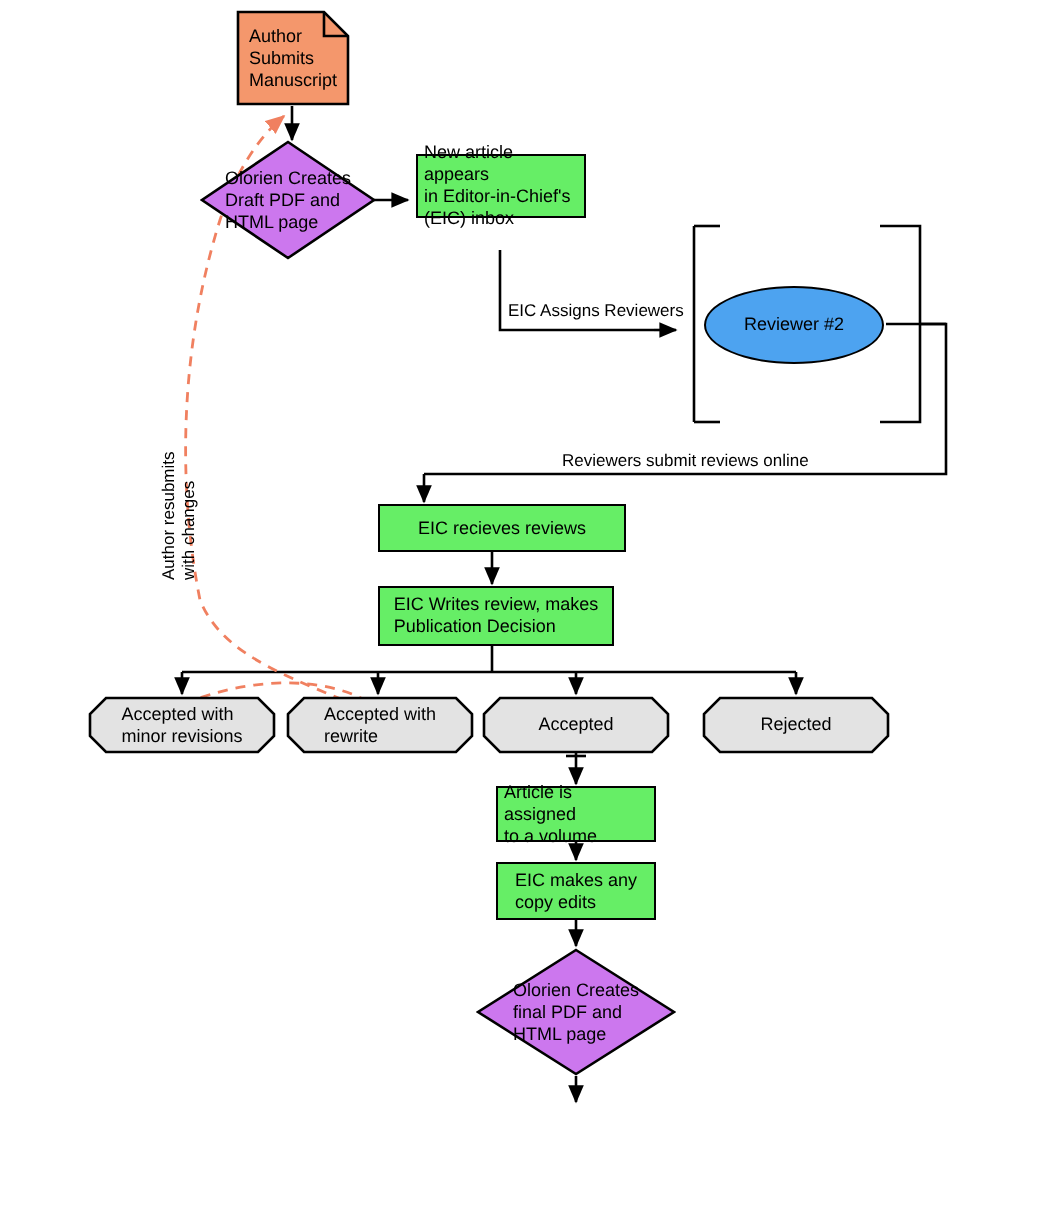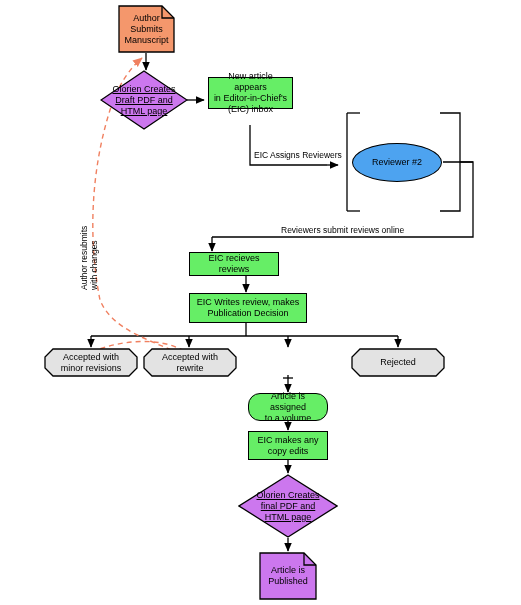--- a/index.html
+++ b/index.html
@@ -24,21 +24,21 @@
     width: 521px;
     height: 605px;
     pointer-events: none;
   }
   .node {
     position: absolute;
     box-sizing: border-box;
     display: flex;
     align-items: center;
     justify-content: center;
-    text-align: center;
+    text-align: left;
     font-size: 9px;
     line-height: 11px;
     color: #000000;
     z-index: 5;
   }
   .node .lbl {
     display: block;
     white-space: pre-line;
     padding: 0 3px;
   }
@@ -65,21 +65,20 @@
     background: transparent;
   }
   .diamond .dbody {
     position: absolute;
     left: 0; top: 0; right: 0; bottom: 0;
     z-index: 1;
   }
   .diamond .lbl {
     position: relative;
     z-index: 2;
-    text-decoration: underline;
   }
   
   .ellipse {
     background: #4da3f0;
     border: 1.4px solid #000000;
     border-radius: 50%;
   }
   
   .term {
     background: transparent;
@@ -200,21 +199,21 @@
 in Editor-in-Chief's
 (EIC) inbox</span>
   </div>
 
 
   <div class="node ellipse" style="left:352px;top:143px;width:90px;height:39px;">
     <span class="lbl">Reviewer #2</span>
   </div>
 
 
-  <div class="node proc" style="left:189px;top:252px;width:90px;height:24px;">
+  <div class="node proc" style="left:189px;top:252px;width:124px;height:24px;">
     <span class="lbl">EIC recieves reviews</span>
   </div>
 
   <div class="node proc" style="left:189px;top:293px;width:118px;height:30px;">
     <span class="lbl">EIC Writes review, makes
 Publication Decision</span>
   </div>
 
   <div class="node term" style="left:44px;top:348px;width:94px;height:29px;">
     <svg class="tbody" viewBox="0 0 94 29" preserveAspectRatio="none">
@@ -225,55 +224,53 @@
   </div>
 
   <div class="node term" style="left:143px;top:348px;width:94px;height:29px;">
     <svg class="tbody" viewBox="0 0 94 29" preserveAspectRatio="none">
       <path d="M9,1 L85,1 L93,9 L93,20 L85,28 L9,28 L1,20 L1,9 Z" fill="#e3e3e3" stroke="#000000" stroke-width="1.3"></path>
     </svg>
     <span class="lbl">Accepted with
 rewrite</span>
   </div>
 
+  <div class="node term" style="left:241px;top:348px;width:94px;height:29px;">
+    <svg class="tbody" viewBox="0 0 94 29" preserveAspectRatio="none">
+      <path d="M9,1 L85,1 L93,9 L93,20 L85,28 L9,28 L1,20 L1,9 Z" fill="#e3e3e3" stroke="#000000" stroke-width="1.3"></path>
+    </svg>
+    <span class="lbl">Accepted</span>
+  </div>
 
   <div class="node term" style="left:351px;top:348px;width:94px;height:29px;">
     <svg class="tbody" viewBox="0 0 94 29" preserveAspectRatio="none">
       <path d="M9,1 L85,1 L93,9 L93,20 L85,28 L9,28 L1,20 L1,9 Z" fill="#e3e3e3" stroke="#000000" stroke-width="1.3"></path>
     </svg>
     <span class="lbl">Rejected</span>
   </div>
 
-  <div class="node proc" style="left:248px;top:393px;width:80px;height:28px;border-radius:12px;">
+  <div class="node proc" style="left:248px;top:393px;width:80px;height:28px;">
     <span class="lbl">Article is assigned
 to a volume</span>
   </div>
 
   <div class="node proc" style="left:248px;top:431px;width:80px;height:29px;">
     <span class="lbl">EIC makes any
 copy edits</span>
   </div>
 
   <div class="node diamond" style="left:238px;top:474px;width:100px;height:64px;">
     <svg class="dbody" viewBox="0 0 100 64" preserveAspectRatio="none">
       <path d="M50,1 L99,32 L50,63 L1,32 Z" fill="#cc77ee" stroke="#000000" stroke-width="1.3"></path>
     </svg>
     <span class="lbl">Olorien Creates
 final PDF and
 HTML page</span>
   </div>
 
-  <div class="node docshape" style="left:259px;top:552px;width:58px;height:48px;">
-    <svg class="docbody" viewBox="0 0 58 48" preserveAspectRatio="none">
-      <path d="M1,1 L45,1 L57,13 L57,47 L1,47 Z" fill="#cc77ee" stroke="#000000" stroke-width="1.3"></path>
-      <path d="M45,1 L45,13 L57,13" fill="none" stroke="#000000" stroke-width="1.3"></path>
-    </svg>
-    <span class="lbl">Article is
-Published</span>
-  </div>
 
   <div class="edgelabel" style="left:230px;top:150px;padding-left:24px;">EIC Assigns Reviewers</div>
 
   <div class="edgelabel" style="left:281px;top:225px;">Reviewers submit reviews online</div>
 
   <div class="rotwrap" style="left:80px;top:200px;width:24px;height:90px;">
     <span class="rotline" style="left:9px;bottom:0;">Author resubmits</span>
     <span class="rotline" style="left:19px;bottom:0;">with changes</span>
   </div>
 

